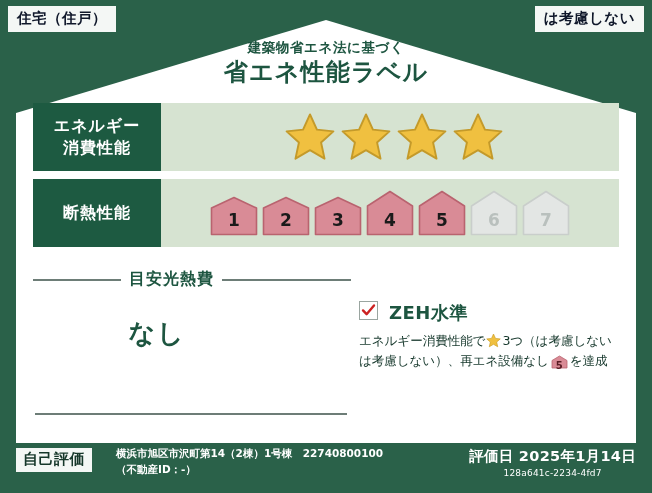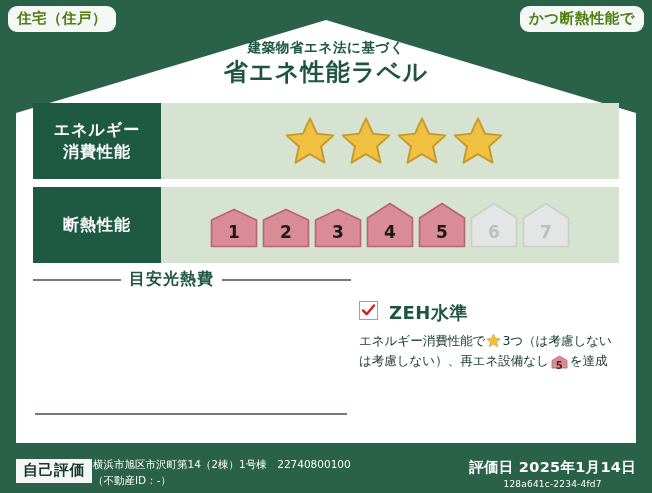--- a/index.html
+++ b/index.html
@@ -11,28 +11,27 @@
   #label-root {
     position: relative;
     width: 652px; height: 493px;
     background: #2a6149;
   }
 
   
   .corner-badge {
     position: absolute; top: 6px;
     background: #f4f7f5;
-    color: #4d7c0f;
+    color: #0f172a;
     font-weight: bold;
     font-size: 14.5px;
     letter-spacing: .5px;
     padding: 5px 9px 6px 9px;
     line-height: 1;
     white-space: nowrap;
-    border-radius: 9px;
   }
   .corner-badge.left  { left: 8px; }
   .corner-badge.right { right: 8px; }
 
   
   .house-body {
     position: absolute;
     left: 16px; right: 16px;
     top: 20px; bottom: 50px;
     background: #ffffff;
@@ -57,21 +56,21 @@
 
   
   .rows {
     position: absolute;
     left: 33px; right: 33px; top: 103px;
   }
   .perf-row {
     display: flex;
     align-items: stretch;
     background: #d6e3d1;
-    height: 76px;
+    height: 68px;
     margin-bottom: 8px;
   }
   .perf-label {
     width: 128px;
     flex: 0 0 128px;
     background: #1d5a41;
     color: #ffffff;
     font-weight: bold;
     font-size: 16px;
     letter-spacing: 1px;
@@ -158,51 +157,52 @@
   .inline-star { vertical-align: -3px; margin: 0 1px; }
   .inline-house { vertical-align: -4px; margin: 0 2px; position: relative; display: inline-block;}
   .inline-house .n {
     position: absolute; left:0; right:0; bottom:1px; text-align:center;
     font-size: 10px; font-weight: bold; color: #5a1d25;
   }
 
   
   .footer {
     position: absolute;
-    left: 0; right: 0; bottom: 0; height: 40px;
+    left: 0; right: 0; bottom: 11px; height: 40px;
     color: #ffffff;
     display: flex; align-items: center;
   }
   .footer-left { display: flex; align-items: flex-start; padding-left: 16px; }
   .self-badge {
     background: #f4f7f5; color: #16372a;
     font-weight: bold; font-size: 15px; letter-spacing: .5px;
     padding: 4px 7px 5px 7px; line-height: 1;
     white-space: nowrap;
     margin-top: 2px;
   }
   .addr {
-    margin-left: 1px;
+    margin-left: 24px;
     font-size: 10.5px;
     line-height: 1.5;
     white-space: nowrap;
+    font-weight: bold;
   }
   .footer-right {
     margin-left: auto; padding-right: 16px; text-align: center;
   }
   .eval-date { font-size: 14.5px; font-weight: bold; letter-spacing: .3px; white-space: nowrap;}
   .eval-hash { font-size: 9px; margin-top: 2px; letter-spacing: .2px; }
 </style>
 </head>
 <body>
 
 <div id="label-root">
 
   <div class="corner-badge left">住宅（住戸）</div>
-  <div class="corner-badge right">かつ断熱性能で</div>
+  <div class="corner-badge right">は考慮しない</div>
 
   <div class="house-body"></div>
 
   <div class="title-block">
     <div class="title-sub">建築物省エネ法に基づく</div>
     <div class="title-main">省エネ性能ラベル</div>
   </div>
 
   <div class="rows">
 
@@ -284,20 +284,21 @@
   </div>
 
   <div class="lower">
 
     <div class="cost-col">
       <div class="cost-head">
         <div class="rule short"></div>
         <div class="ttl">目安光熱費</div>
         <div class="rule"></div>
       </div>
+      <div class="cost-value">なし</div>
       <div class="cost-bottom-rule"></div>
     </div>
 
     <div class="zeh-col">
       <div class="zeh-head">
         <span class="zeh-check">
           <svg width="15" height="15" viewBox="0 0 15 15">
             <path d="M2 7.4 L5.6 11.2 L13 2.4" stroke="#cc2222" stroke-width="2.4" fill="none" stroke-linecap="round" stroke-linejoin="round"></path>
           </svg>
         </span>

